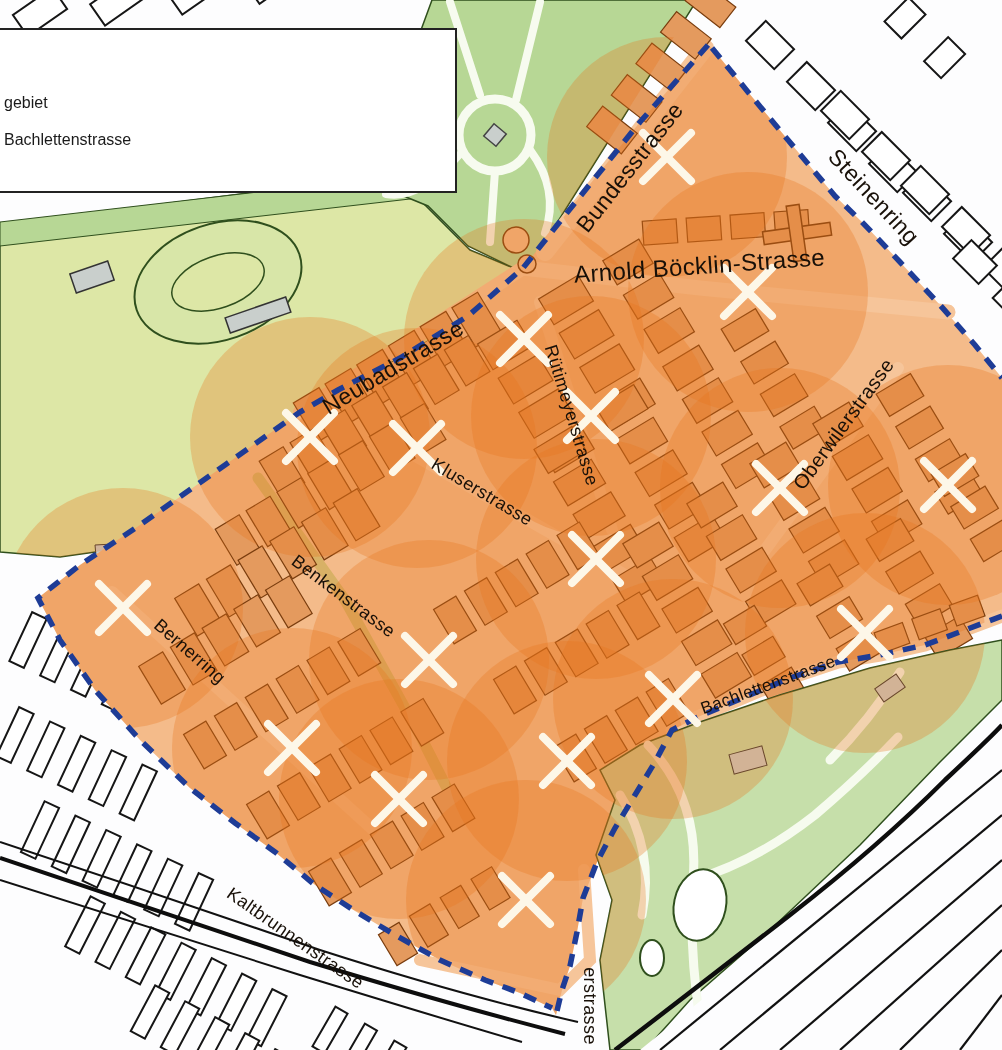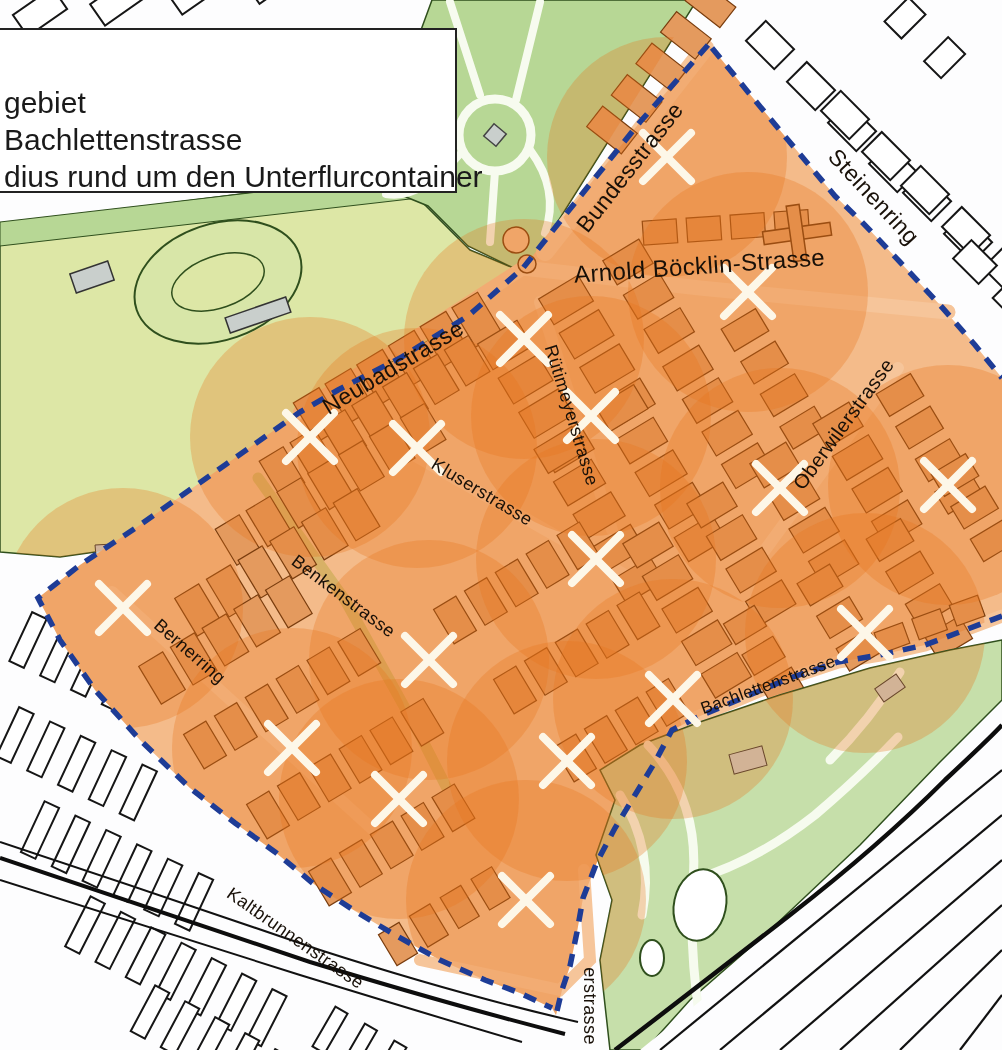--- a/index.html
+++ b/index.html
@@ -2,21 +2,21 @@
 <html><head>
 <meta charset="utf-8">
 <style>
   html,body{margin:0;padding:0;background:#fff;}
   #stage{position:relative;width:1002px;height:1050px;overflow:hidden;
          font-family:"Liberation Sans",sans-serif;background:#fff;}
   #mapsvg{position:absolute;left:0;top:0;}
   #legend{position:absolute;left:-45px;top:28px;width:502px;height:165px;
           background:#fff;border:2px solid #222;box-sizing:border-box;
           padding:54px 0 0 47px;z-index:5;}
-  .legend-line{font-size:30px;color:#1a1a1a;line-height:37px;white-space:nowrap;}
+  .legend-line{font-size:16px;color:#1a1a1a;line-height:37px;white-space:nowrap;}
   svg text{font-family:"Liberation Sans",sans-serif;}
 </style>
 </head>
 <body>
 
 <div id="stage">
   <svg id="mapsvg" width="1002" height="1050" viewBox="0 0 1002 1050">
       <rect x="0" y="0" width="1002" height="1050" fill="#fdfdfe"></rect>
       <g>
         <rect x="16" y="-1" width="48" height="26" fill="#fff" stroke="#161616" stroke-width="2" transform="rotate(-35 40 12)"></rect>
@@ -393,15 +393,14 @@
         <text x="186" y="656" font-size="18" fill="#181008" text-anchor="middle" letter-spacing="0.4" transform="rotate(41 186 656)">Bernerring</text>
         <text x="770" y="690" font-size="17" fill="#181008" text-anchor="middle" letter-spacing="0.4" transform="rotate(-20 770 690)">Bachlettenstrasse</text>
         <text x="292" y="943" font-size="18" fill="#181008" text-anchor="middle" letter-spacing="0.4" transform="rotate(35 292 943)">Kaltbrunnenstrasse</text>
         <text x="584" y="1006" font-size="18" fill="#181008" text-anchor="middle" letter-spacing="0.4" transform="rotate(90 584 1006)">erstrasse</text>
       </g>
     </svg>
 
   <div id="legend">
     <div class="legend-line">gebiet</div>
     <div class="legend-line">Bachlettenstrasse</div>
-    <div class="legend-line">dius rund um den Unterflurcontainer</div>
   </div>
 </div>
 
 </body></html>

